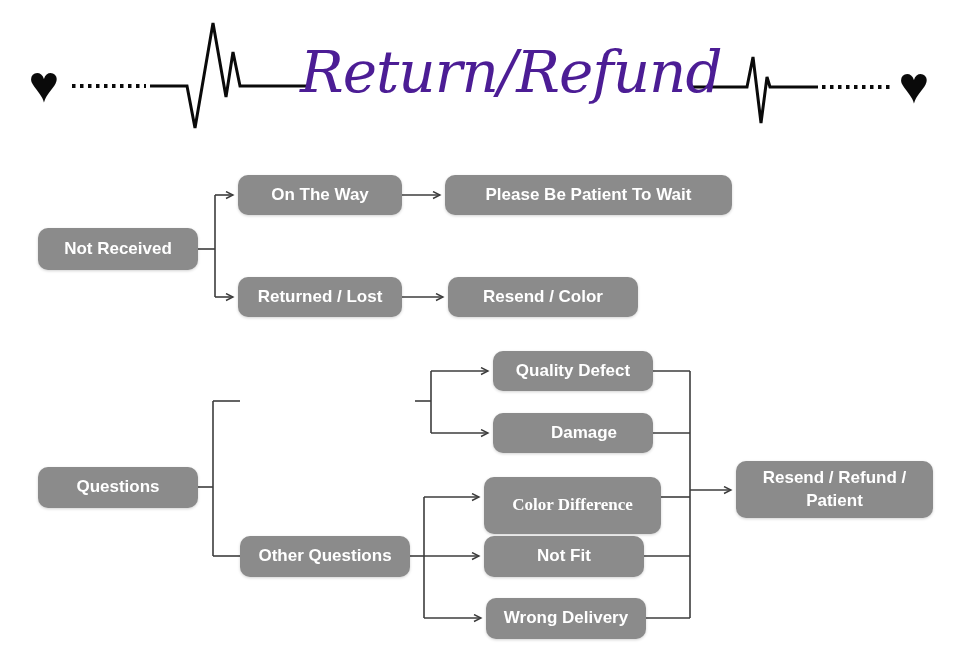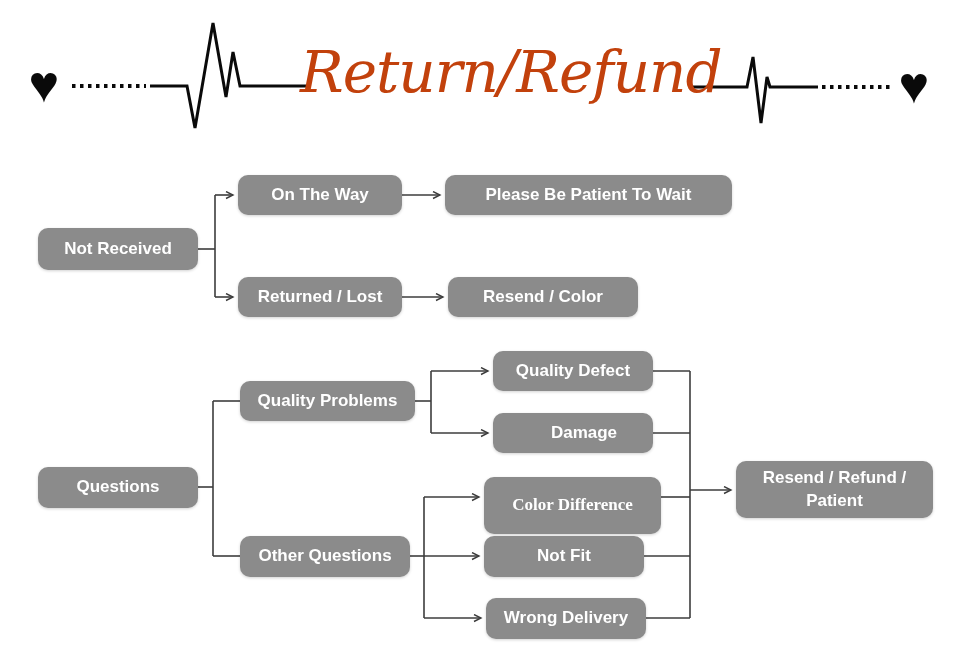--- a/index.html
+++ b/index.html
@@ -11,21 +11,21 @@
   .heart{
     position:absolute;font-size:52px;line-height:52px;color:#0a0a0a;
     width:48px;text-align:center;user-select:none;
   }
   #heart-left{left:20px;top:58px;}
   #heart-right{left:890px;top:59px;}
   #header-svg{position:absolute;left:0;top:0;}
   #title{
     position:absolute;left:300px;top:26px;width:406px;height:92px;
     text-align:center;font-family:"DejaVu Serif",serif;font-style:italic;
-    font-size:58px;line-height:92px;color:#c2410c;white-space:nowrap;
+    font-size:58px;line-height:92px;color:#4c1d95;white-space:nowrap;
     letter-spacing:-1px;
   }
   
   #connector-svg{position:absolute;left:0;top:0;z-index:1;}
   .node{
     position:absolute;z-index:2;
     background:var(--node-bg,#8b8b8b);color:var(--node-text,#ffffff);
     border-radius:10px;
     display:flex;align-items:center;justify-content:center;text-align:center;
     font-weight:bold;font-size:17px;line-height:1.3;
@@ -122,21 +122,20 @@
       </g>
     </g>
   </svg>
 
   <div class="node" id="n-not-received">Not Received</div>
   <div class="node" id="n-on-the-way">On The Way</div>
   <div class="node" id="n-please-wait">Please Be Patient To Wait</div>
   <div class="node" id="n-returned-lost">Returned / Lost</div>
   <div class="node" id="n-resend-refund">Resend / Color</div>
   <div class="node" id="n-received">Questions</div>
-  <div class="node" id="n-quality-problems">Quality Problems</div>
   <div class="node" id="n-quality-defect">Quality Defect</div>
   <div class="node" id="n-damage">Damage</div>
   <div class="node" id="n-other-questions">Other Questions</div>
   <div class="node" id="n-color-difference">Color Difference</div>
   <div class="node" id="n-not-fit">Not Fit</div>
   <div class="node" id="n-wrong-delivery">Wrong Delivery</div>
   <div class="node" id="n-resend-discount">Resend / Refund / Patient</div>
 
 </div>
 

